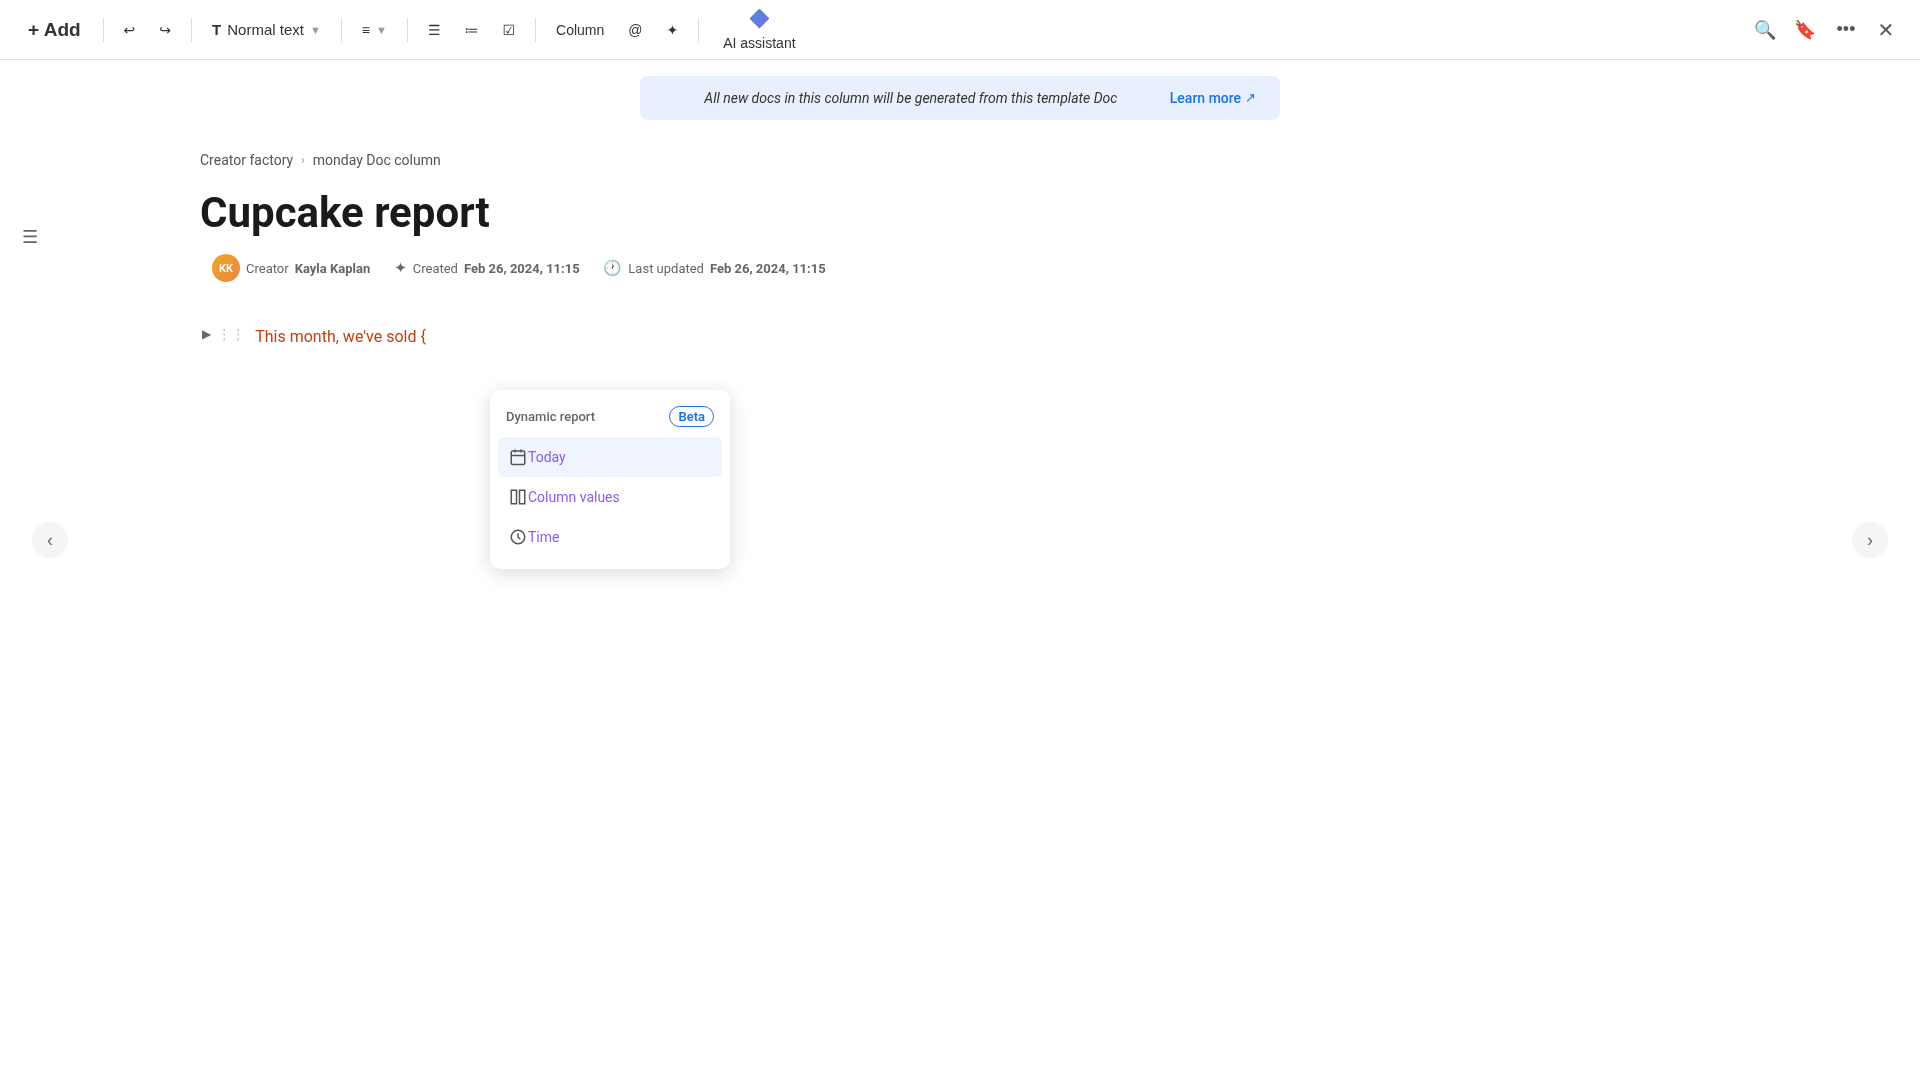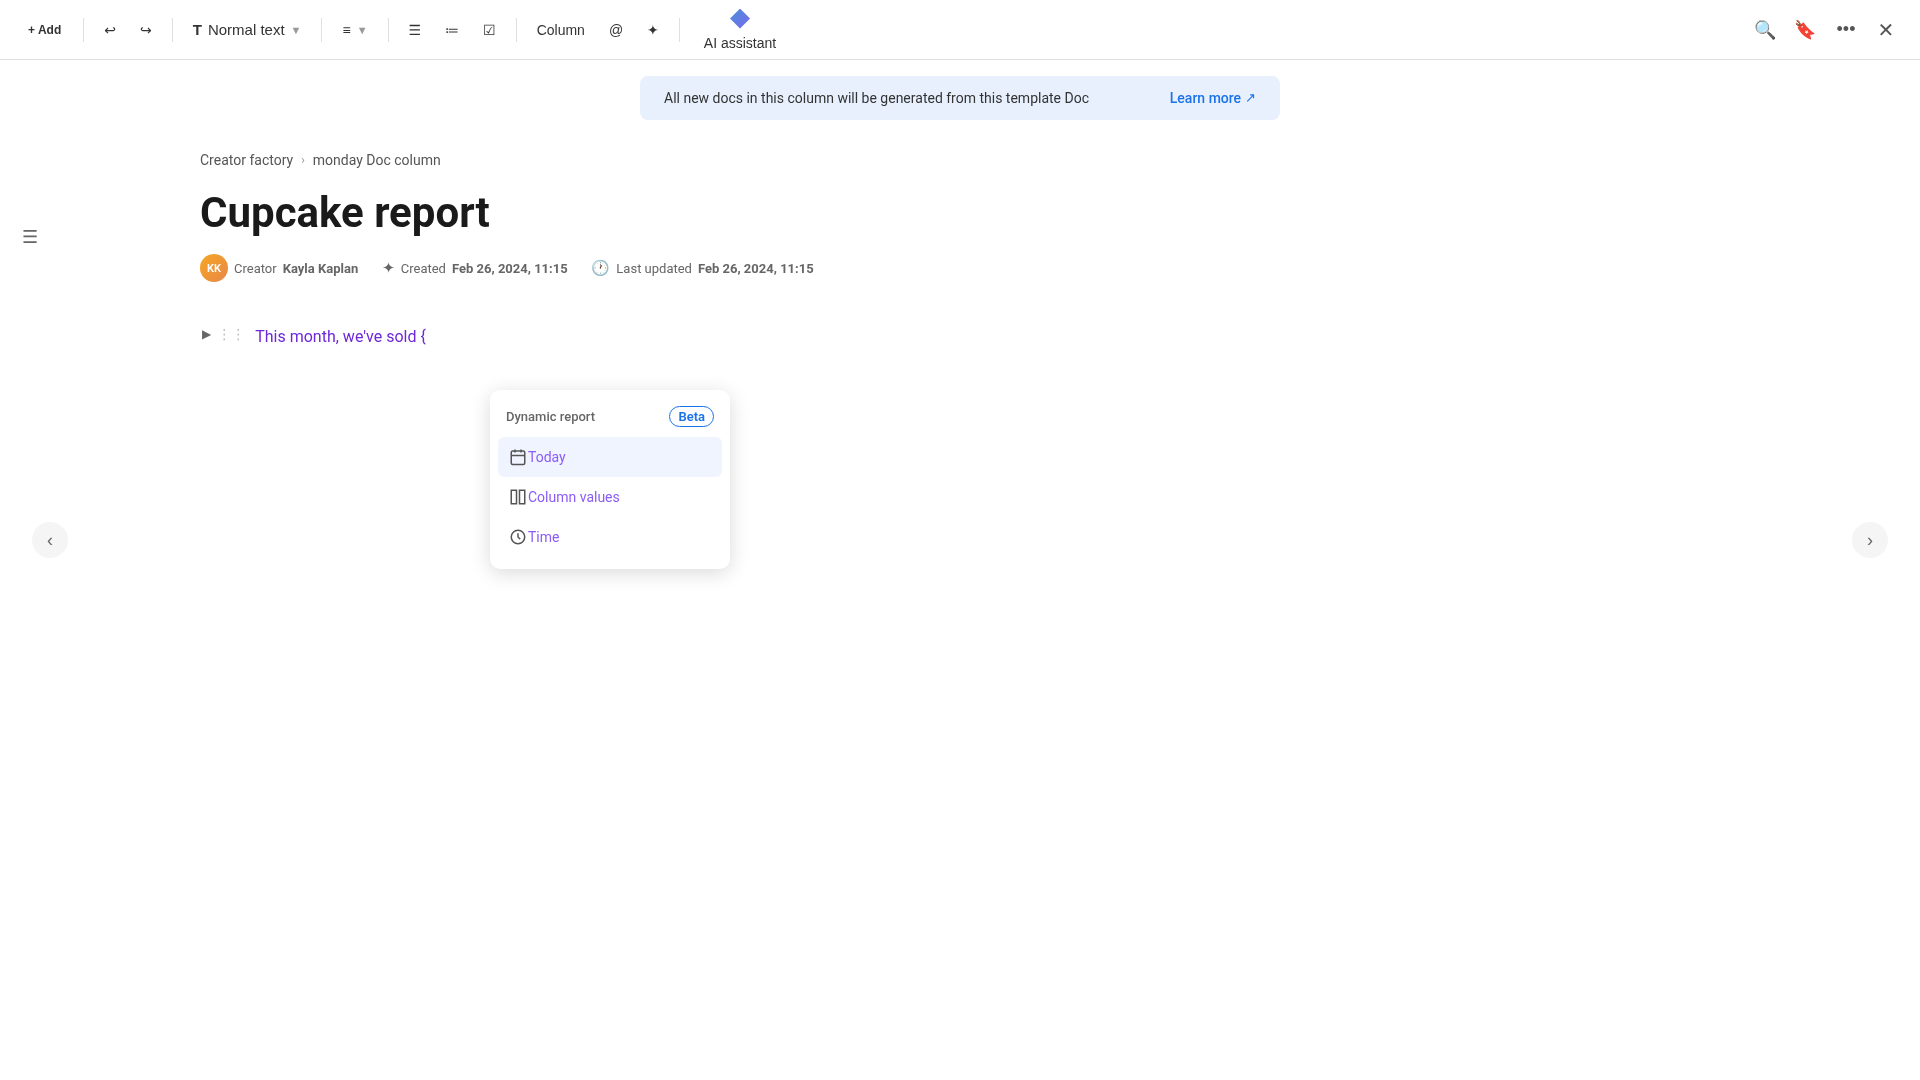--- a/index.html
+++ b/index.html
@@ -38,21 +38,21 @@
       width: 1px;
       height: 24px;
       background: #e0e0e0;
       margin: 0 6px;
     }
     .add-btn {
       display: flex;
       align-items: center;
       gap: 4px;
       font-weight: 600;
-      font-size: 12px;
+      font-size: 19px;
       padding: 6px 12px;
       border: none;
       background: none;
       cursor: pointer;
       border-radius: 6px;
       color: #333;
     }
     .normal-text-btn {
       display: flex;
       align-items: center;
@@ -99,21 +99,21 @@
       border-radius: 8px;
       padding: 14px 24px;
       display: flex;
       align-items: center;
       gap: 12px;
       margin: 16px auto;
       width: 640px;
       font-size: 14px;
       color: #333;
     }
-    .banner-text { flex: 1; text-align: left; }
+    .banner-text { flex: 1; text-align: center; font-style: italic; }
     .learn-more-link {
       color: #1a73e8;
       text-decoration: none;
       font-weight: 500;
       display: flex;
       gap: 4px;
       white-space: nowrap;
     }
 
     
@@ -166,20 +166,21 @@
     }
 
     
     .doc-meta {
       display: flex;
       align-items: center;
       gap: 24px;
       margin-bottom: 40px;
       font-size: 13px;
       color: #666;
+      margin-left: 12px;
     }
     .meta-item {
       display: flex;
       align-items: center;
       gap: 6px;
     }
     .avatar {
       width: 28px;
       height: 28px;
       border-radius: 50%;
@@ -216,21 +217,21 @@
       border-radius: 3px;
     }
     .block-drag {
       color: #bbb;
       cursor: grab;
       font-size: 14px;
       padding: 2px;
     }
     .block-text {
       font-size: 16px;
-      color: #6d28d9;
+      color: #c2410c;
       line-height: 1.6;
       padding-top: 2px;
     }
 
     
     .dynamic-dropdown {
       position: absolute;
       left: 490px;
       top: 390px;
       background: #fff;

